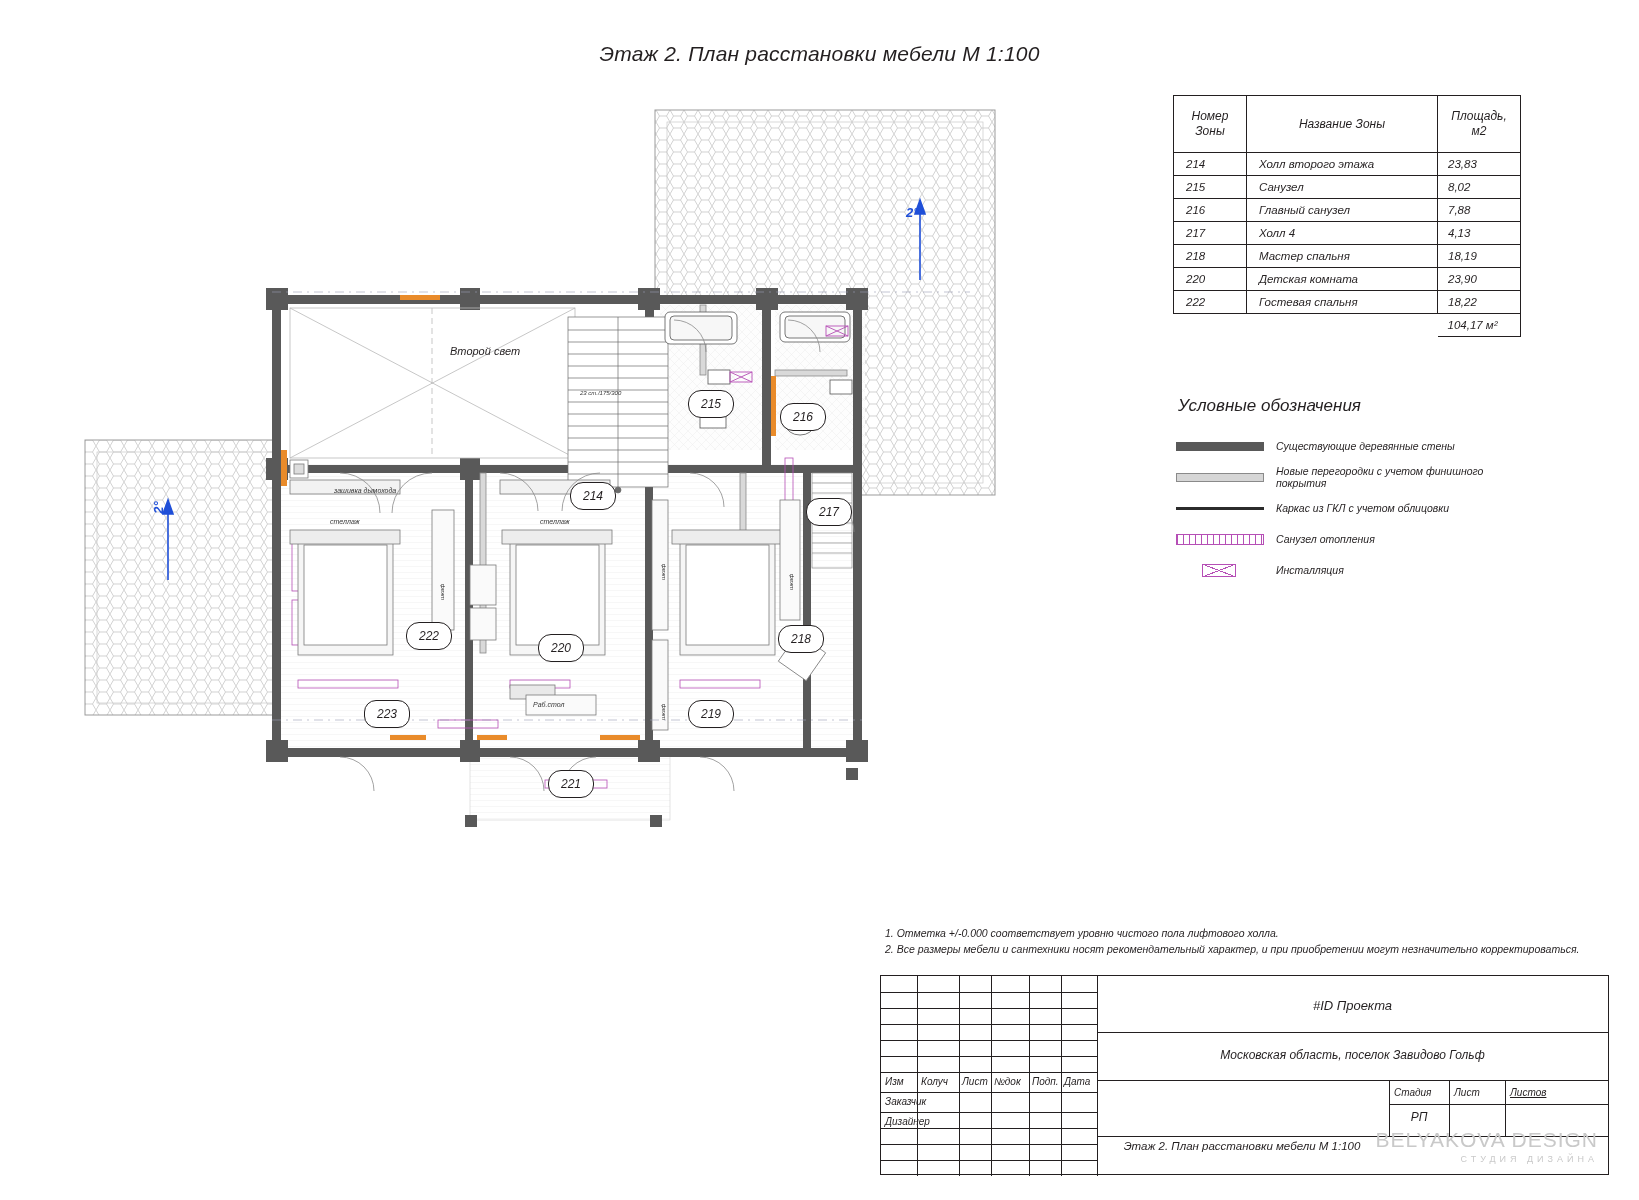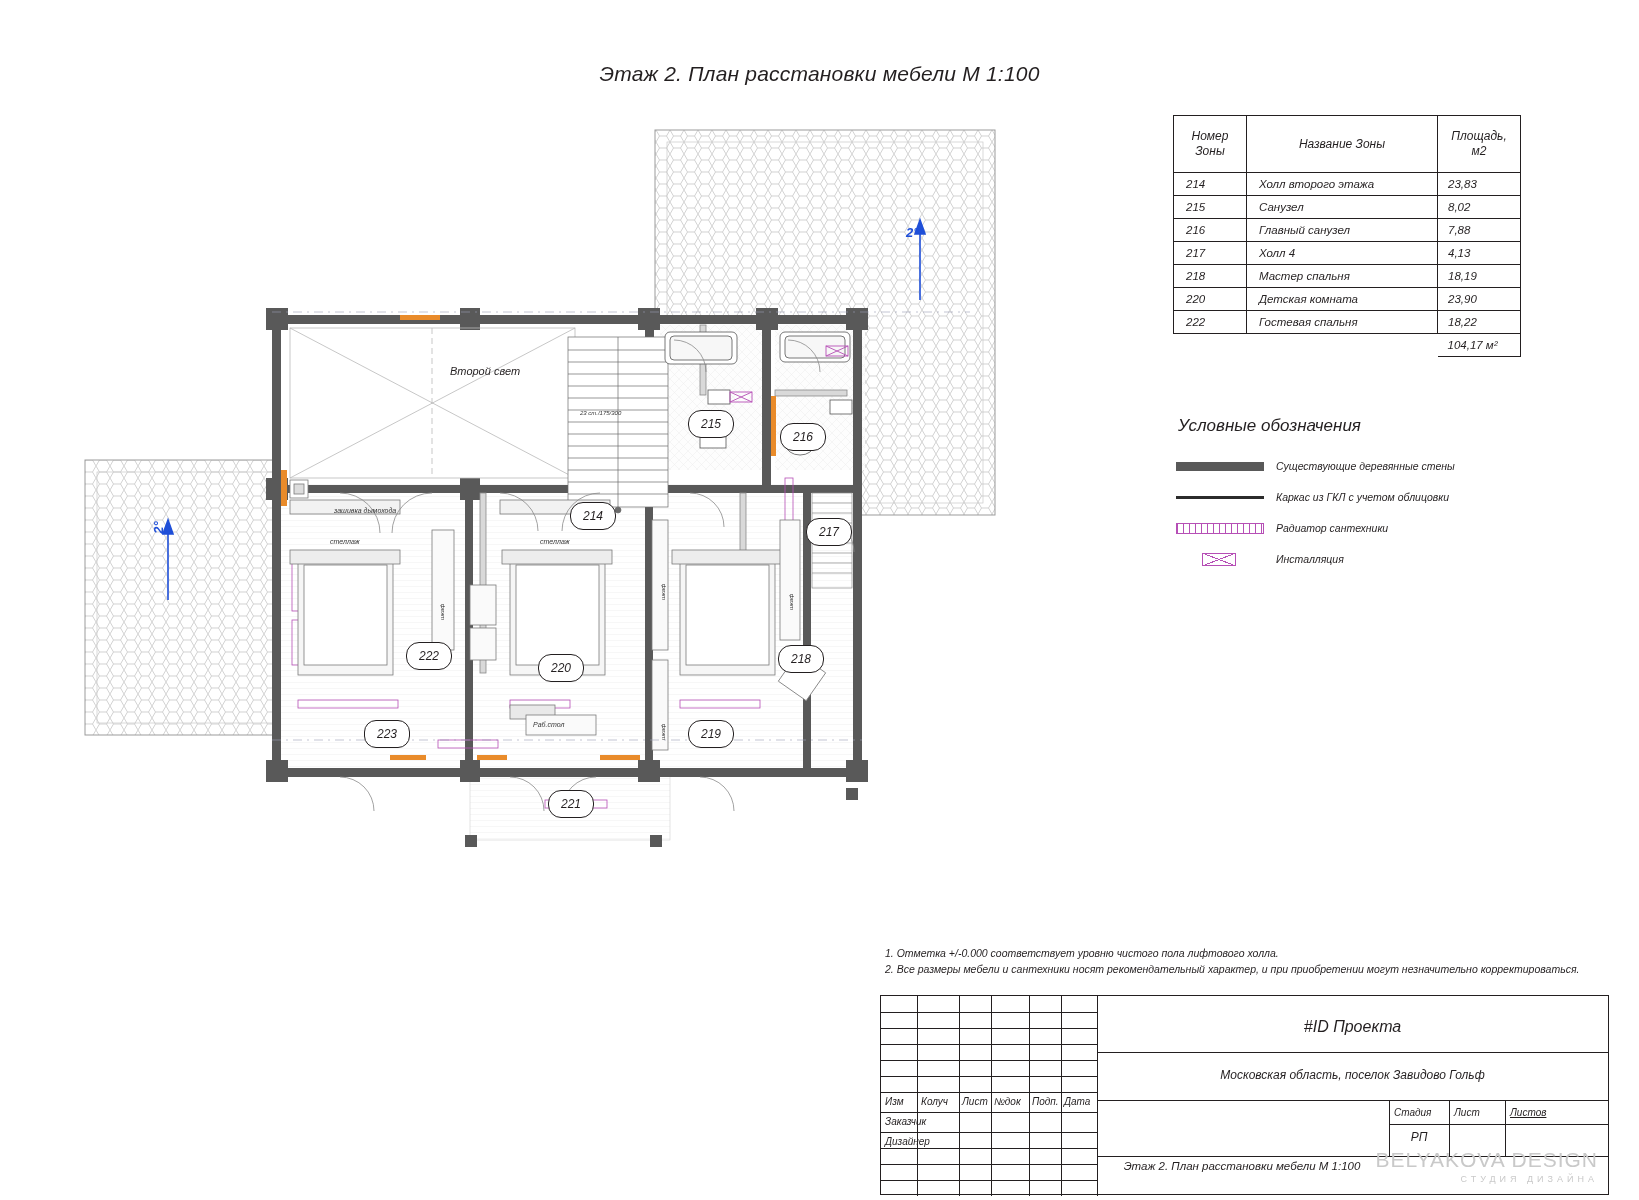--- a/index.html
+++ b/index.html
@@ -1,17 +1,17 @@
 <!DOCTYPE html>
 <html><head>
 <meta charset="utf-8">
 <style>
   html,body{margin:0;padding:0;background:#ffffff;}
   body{width:1639px;height:1200px;position:relative;font-family:"Liberation Sans",sans-serif;color:#231f20;overflow:hidden;}
-  .sheet{position:absolute;left:0;top:0;width:1639px;height:1014px;margin-top:20px;}
+  .sheet{position:absolute;left:0;top:0;width:1639px;height:1014px;}
   .title{position:absolute;left:0;top:42px;width:1639px;text-align:center;font-size:21px;font-style:italic;letter-spacing:.2px;}
   
   .zones{position:absolute;left:1173px;top:95px;width:348px;border-collapse:collapse;}
   .zones td,.zones th{border:1px solid #231f20;font-size:11.5px;font-style:italic;font-weight:normal;padding:5px 6px;}
   .zones th{font-size:12px;text-align:center;line-height:1.25;height:46px;}
   .zones td.num{width:54px;text-align:left;padding-left:12px;}
   .zones td.nm{padding-left:12px;}
   .zones td.ar{width:66px;padding-left:10px;}
   .zones tr.total td{border-left:none;border-right:1px solid #231f20;}
   .zones tr.total td.blank{border:none;border-bottom:none;}
@@ -29,21 +29,21 @@
   .sym-inst{position:absolute;left:26px;top:1px;width:34px;height:13px;border:1px solid #b64fb6;box-sizing:border-box;}
   .sym-inst:before,.sym-inst:after{content:"";position:absolute;left:-1px;top:-1px;width:34px;height:13px;}
   .sym-inst:before{background:linear-gradient(to top right,transparent 48%,#b64fb6 48%,#b64fb6 52%,transparent 52%);}
   .sym-inst:after{background:linear-gradient(to bottom right,transparent 48%,#b64fb6 48%,#b64fb6 52%,transparent 52%);}
   
   .notes{position:absolute;left:885px;top:925px;width:730px;font-size:10.5px;font-style:italic;line-height:1.55;}
   
   .stamp{position:absolute;left:880px;top:975px;width:729px;height:200px;border:1.2px solid #231f20;box-sizing:border-box;}
   .stamp .vline,.stamp .hline{position:absolute;background:#231f20;}
   .stamp-cell{position:absolute;font-size:10px;font-style:italic;}
-  .stamp-big{position:absolute;font-size:16px;font-style:italic;text-align:center;}
+  .stamp-big{position:absolute;font-size:13px;font-style:italic;text-align:center;}
   .brand{position:absolute;right:10px;bottom:10px;text-align:right;color:#c9c9c9;}
   .brand .b1{font-size:21px;letter-spacing:1px;}
   .brand .b2{font-size:9px;letter-spacing:4px;margin-top:2px;}
   
   .plan{position:absolute;left:40px;top:80px;width:1120px;height:770px;}
   .marker{position:absolute;width:44px;height:26px;border:1.3px solid #231f20;border-radius:13px;background:#fff;
      font-size:12px;font-style:italic;display:flex;align-items:center;justify-content:center;}
   .slope{position:absolute;color:#1f4fd8;font-size:13px;font-style:italic;font-weight:bold;}
   .plan-lbl{position:absolute;font-size:11px;font-style:italic;}
   .tiny{position:absolute;font-size:6px;font-style:italic;color:#333;}
@@ -114,29 +114,35 @@
   <div class="legend-title">Условные обозначения</div>
   <div class="legend">
     <div class="leg-row">
       <div class="leg-sym">
           <div class="sym-wall"></div>
         </div>
       <div class="leg-lbl">Существующие деревянные стены</div>
     </div>
     <div class="leg-row">
       <div class="leg-sym">
+          <div class="sym-part"></div>
+        </div>
+      <div class="leg-lbl">Новые перегородки с учетом финишного покрытия</div>
+    </div>
+    <div class="leg-row">
+      <div class="leg-sym">
           <div class="sym-gkl"></div>
         </div>
       <div class="leg-lbl">Каркас из ГКЛ с учетом облицовки</div>
     </div>
     <div class="leg-row">
       <div class="leg-sym">
           <div class="sym-rad"></div>
         </div>
-      <div class="leg-lbl">Радиатор сантехники</div>
+      <div class="leg-lbl">Санузел отопления</div>
     </div>
     <div class="leg-row">
       <div class="leg-sym">
           <div class="sym-inst"></div>
         </div>
       <div class="leg-lbl">Инсталляция</div>
     </div>
   </div>
 
   <div class="notes">

